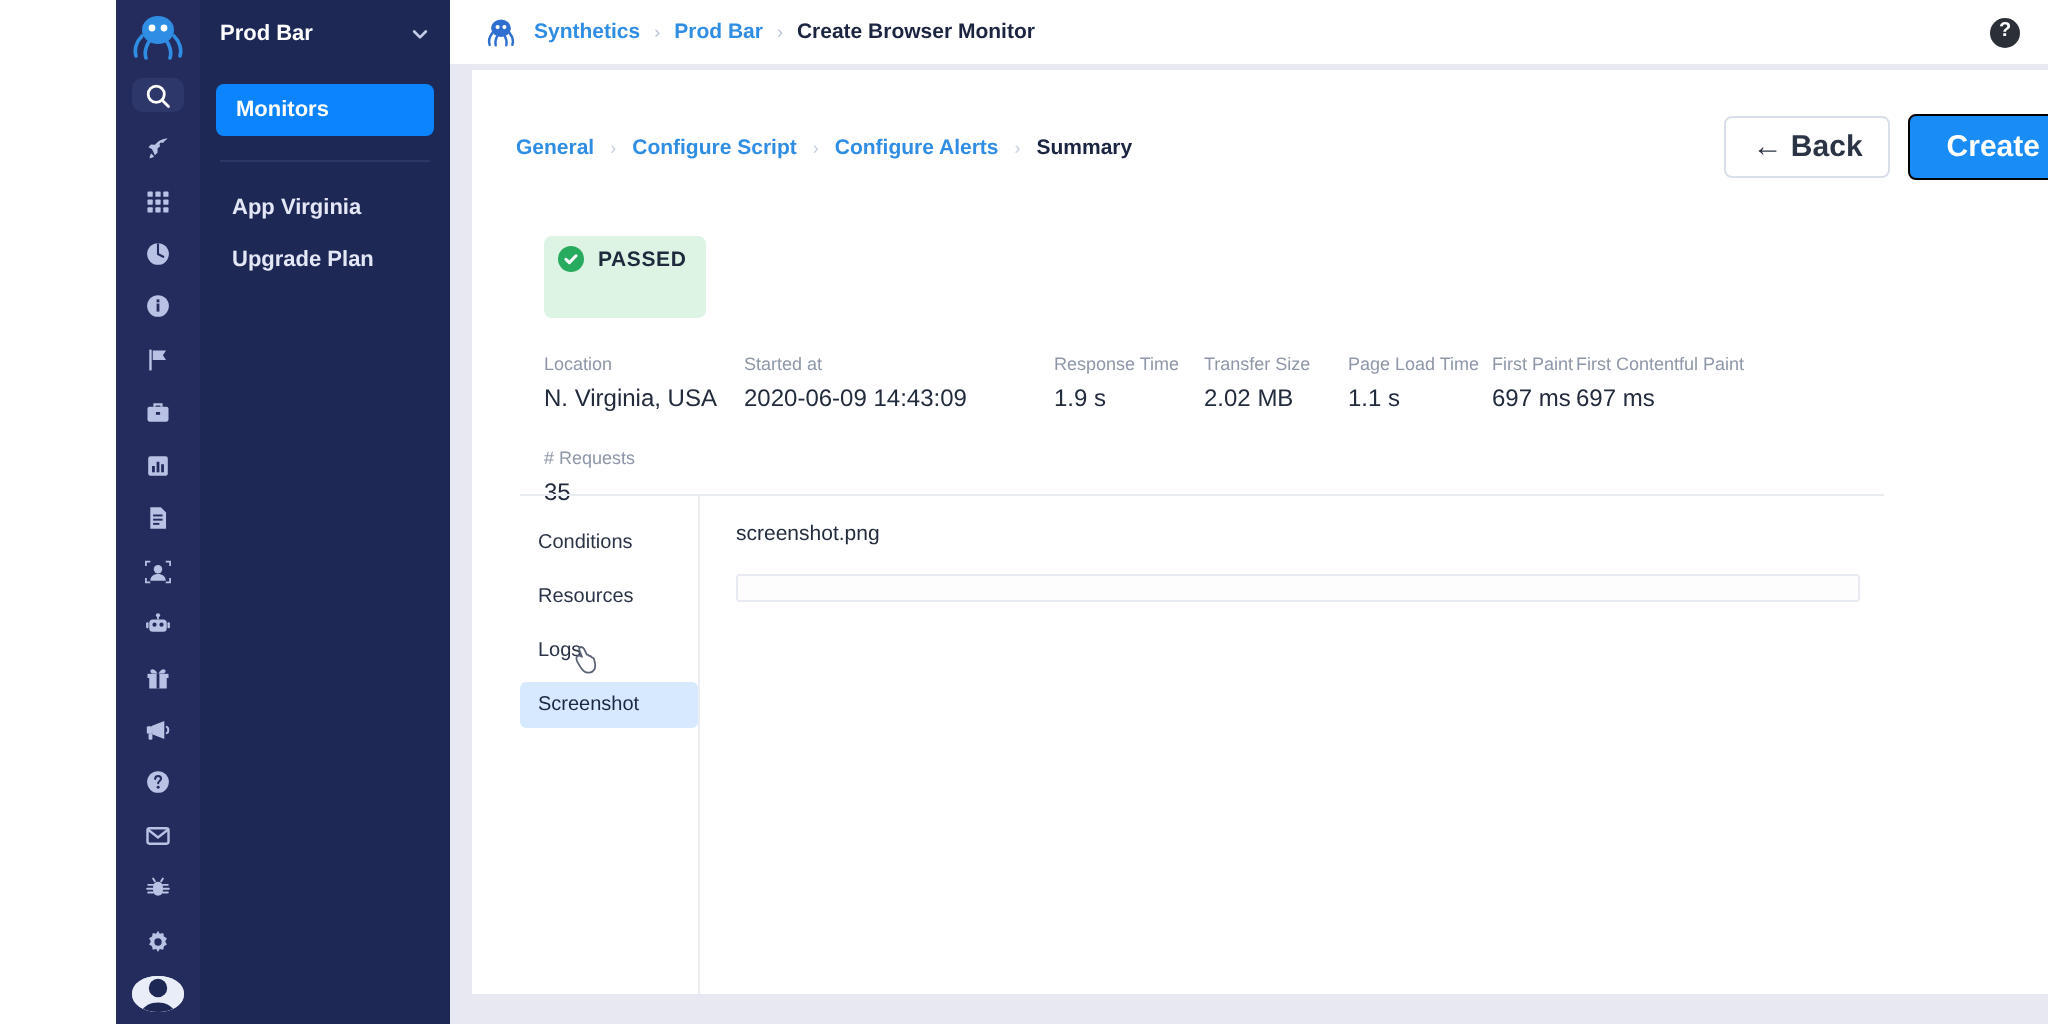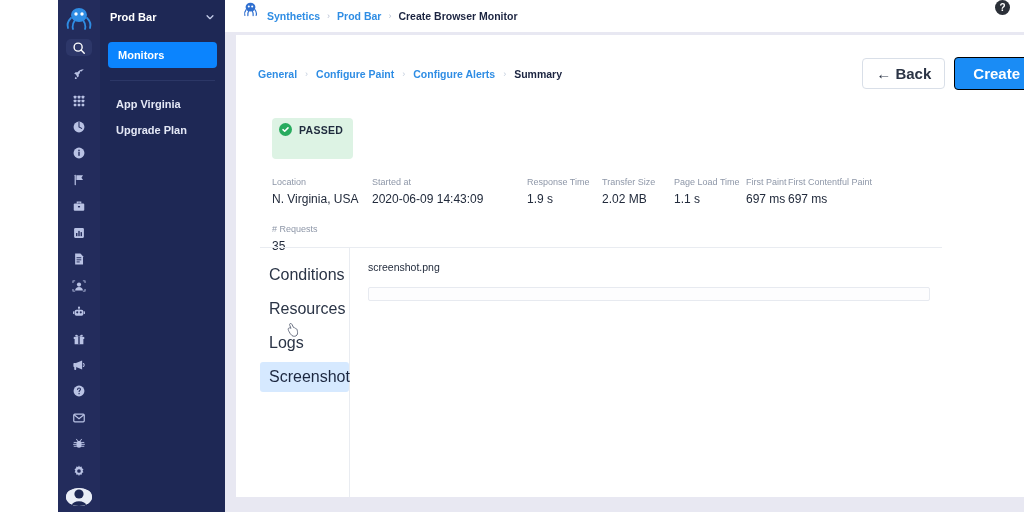--- a/index.html
+++ b/index.html
@@ -122,20 +122,21 @@
 
   
   .topbar {
     position: absolute;
     left: 225px;
     top: 0;
     width: 799px;
     height: 32px;
     background: #ffffff;
     display: flex;
+    align-items: center;
     padding: 0 14px 0 16px;
     box-sizing: border-box;
   }
   .topbar-logo { width: 18px; height: 18px; display: flex; align-items: center; justify-content: center; margin-right: 8px; }
   .crumbs { display: flex; align-items: center; font-size: 10.5px; }
   .crumb-link { color: #2f8de4; font-weight: bold; }
   .crumb-current { color: #1b2440; font-weight: bold; }
   .crumb-sep { color: #b8c2d4; margin: 0 7px; font-size: 9px; }
   .topbar-spacer { flex: 1 1 auto; }
   .help-badge {
@@ -213,21 +214,21 @@
     top: 212px;
     width: 682px;
     height: 1px;
     background: #e9ecf1;
   }
 
   
   .lower { position: absolute; left: 24px; top: 213px; width: 695px; height: 249px; display: flex; }
   .tab-col { width: 90px; padding-top: 12px; border-right: 1px solid #e9ecf1; height: 100%; box-sizing: border-box; }
   .tab-item {
-    font-size: 16px;
+    font-size: 10px;
     color: #2a3446;
     padding: 6px 9px;
     margin-bottom: 4px;
     border-radius: 3px;
     position: relative;
   }
   .tab-item.active { background: #d6e9ff; color: #1c2740; }
   .pane { flex: 1 1 auto; padding: 13px 0 0 18px; position: relative; }
   .pane-filename { font-size: 10.5px; color: #242d3e; }
   .img-placeholder {
@@ -456,21 +457,21 @@
 
     <div class="help-badge">?</div>
   </div>
 
   <div class="card">
 
     <div class="card-header">
       <div class="steps">
         <span class="step-link">General</span>
         <span class="step-sep">›</span>
-        <span class="step-link">Configure Paint</span>
+        <span class="step-link">Configure Script</span>
         <span class="step-sep">›</span>
         <span class="step-link">Configure Alerts</span>
         <span class="step-sep">›</span>
         <span class="step-current">Summary</span>
       </div>
       <div class="header-spacer"></div>
       <div class="btn btn-back">←  Back</div>
       <div class="btn btn-create">Create</div>
     </div>
 

